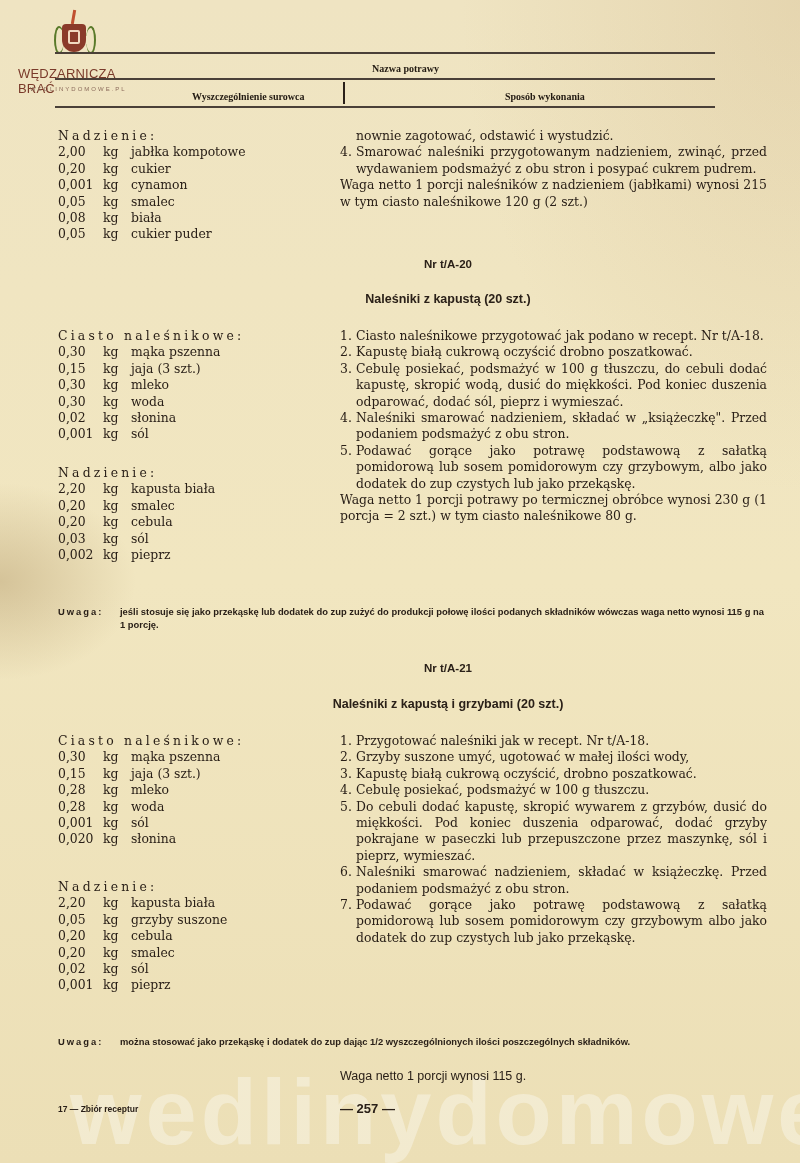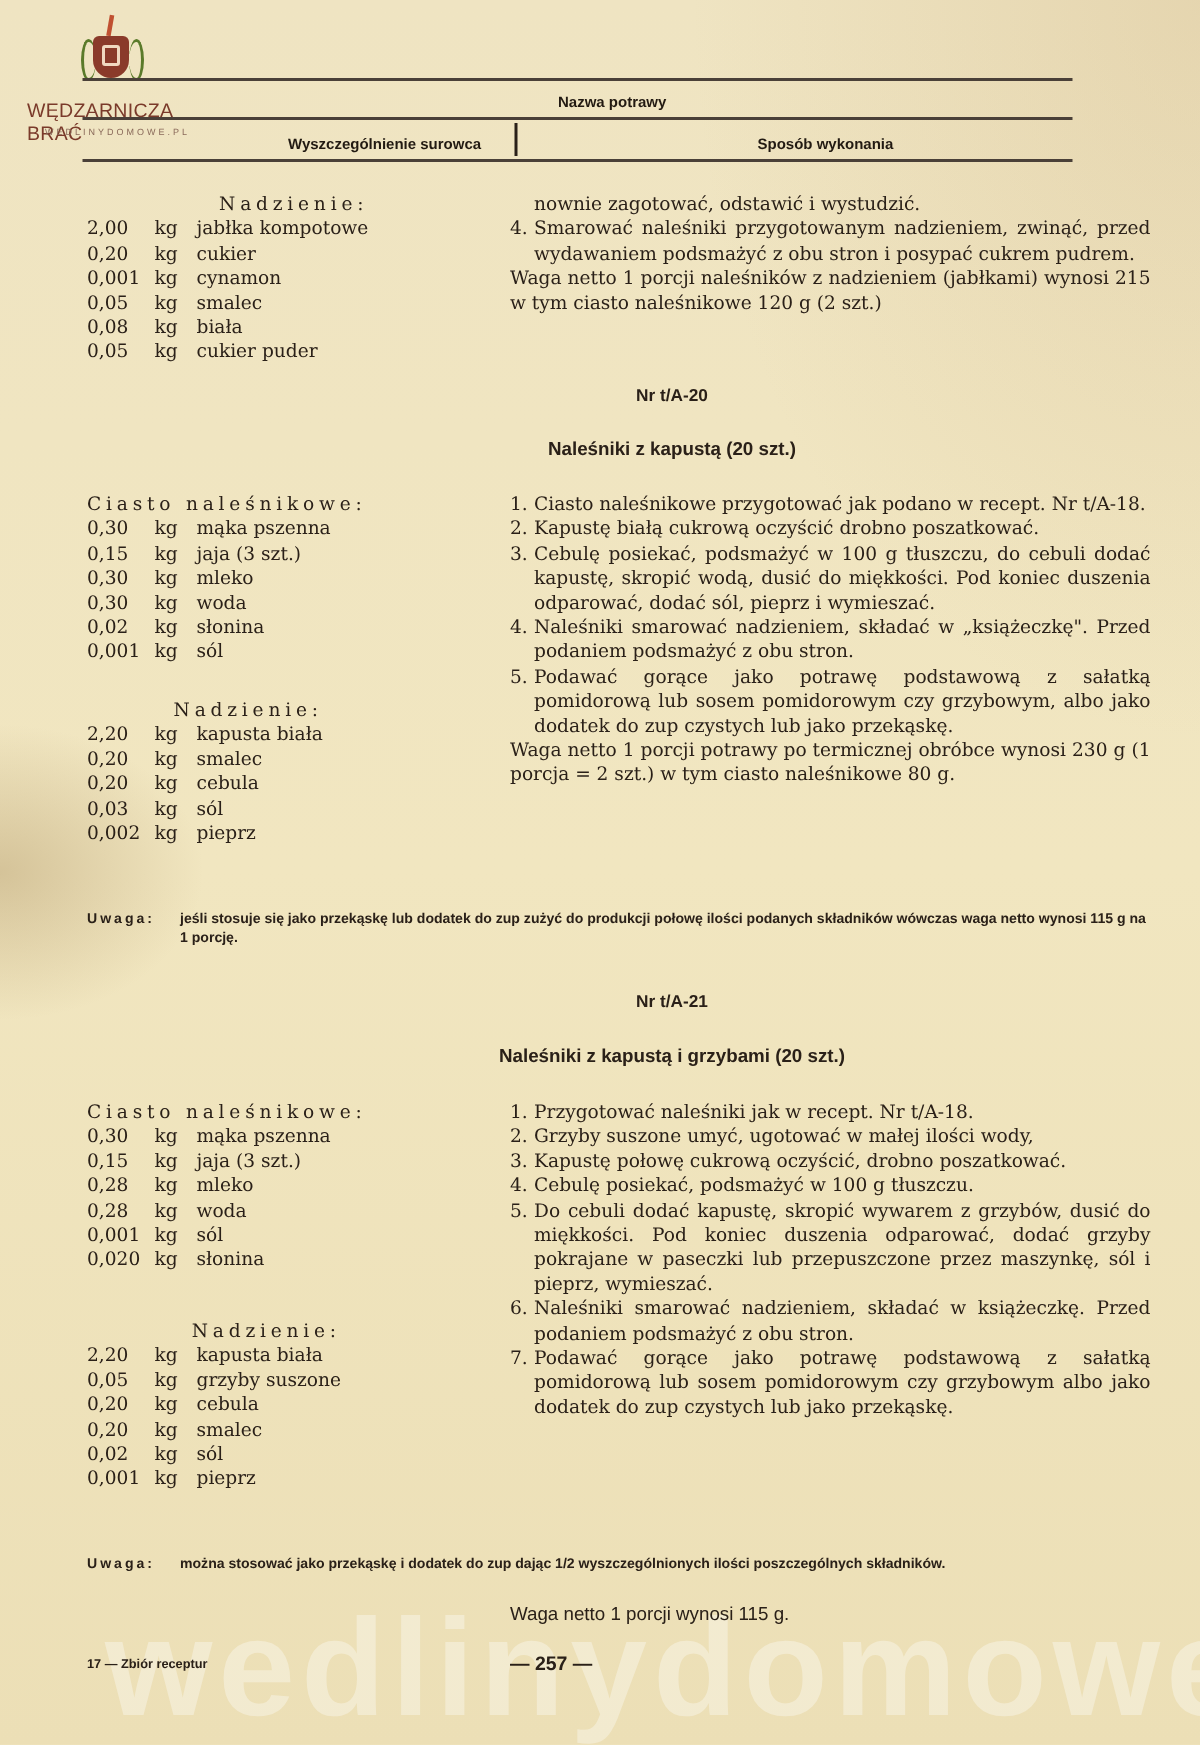--- a/index.html
+++ b/index.html
@@ -21,24 +21,24 @@
   .logo .leaf-l, .logo .leaf-r { position:absolute; top:20px; width:8px; height:24px; border:2px solid #5a7a2a; border-radius:50%; }
   .logo .leaf-l { left:44px; border-right:none; }
   .logo .leaf-r { left:76px; border-left:none; }
   .logo .flame { position:absolute; left:62px; top:4px; width:3px; height:14px; background:#c05030; transform:rotate(10deg); }
   .logo .brand { position:absolute; left:8px; top:60px; font-family:"Liberation Sans", sans-serif; font-size:13px; color:#7a3a2a; letter-spacing:0.2px; }
   .logo .site { position:absolute; left:20px; top:80px; font-family:"Liberation Sans", sans-serif; font-size:6px; letter-spacing:2px; color:#8a6a5a; }
 
   .rule { position:absolute; height:2px; background:#4a4038; }
   .vrule { position:absolute; width:2px; background:#2a2018; }
 
-  .hdr { position:absolute; font-family:Liberation Sans, sans-serif; font-weight:bold; font-size:10px; color:#221a12;padding-left:22px; }
+  .hdr { position:absolute; font-family:Liberation Serif, serif; font-weight:bold; font-size:10px; color:#221a12;padding-left:22px; }
 
   .ing { position:absolute; left:58px; font-size:12.4px; line-height:16.4px; }
-  .ing .title { letter-spacing:3.2px; font-weight:normal;text-align:right; }
+  .ing .title { letter-spacing:3.2px; font-weight:normal; }
   .ing .row { display:flex; white-space:nowrap; }
   .ing .qty { width:45px; }
   .ing .unit { width:28px; }
   .ing .name { }
 
   .steps { position:absolute; left:340px; width:427px; font-size:12.4px; line-height:16.4px; }
   .step { display:flex; }
   .step .num { width:16px; flex:none; }
   .step .txt { flex:1; text-align:justify; }
   .para { text-align:justify; }
@@ -303,21 +303,21 @@
       <div class="step">
         <span class="num">1.</span>
         <span class="txt">Przygotować naleśniki jak w recept. Nr t/A-18.</span>
       </div>
       <div class="step">
         <span class="num">2.</span>
         <span class="txt">Grzyby suszone umyć, ugotować w małej ilości wody,</span>
       </div>
       <div class="step">
         <span class="num">3.</span>
-        <span class="txt">Kapustę połowę cukrową oczyścić, drobno poszatkować.</span>
+        <span class="txt">Kapustę białą cukrową oczyścić, drobno poszatkować.</span>
       </div>
       <div class="step">
         <span class="num">4.</span>
         <span class="txt">Cebulę posiekać, podsmażyć w 100 g tłuszczu.</span>
       </div>
       <div class="step">
         <span class="num">5.</span>
         <span class="txt">Do cebuli dodać kapustę, skropić wywarem z grzybów, dusić do miękkości. Pod koniec duszenia odparować, dodać grzyby pokrajane w paseczki lub przepuszczone przez maszynkę, sól i pieprz, wymieszać.</span>
       </div>
       <div class="step">

